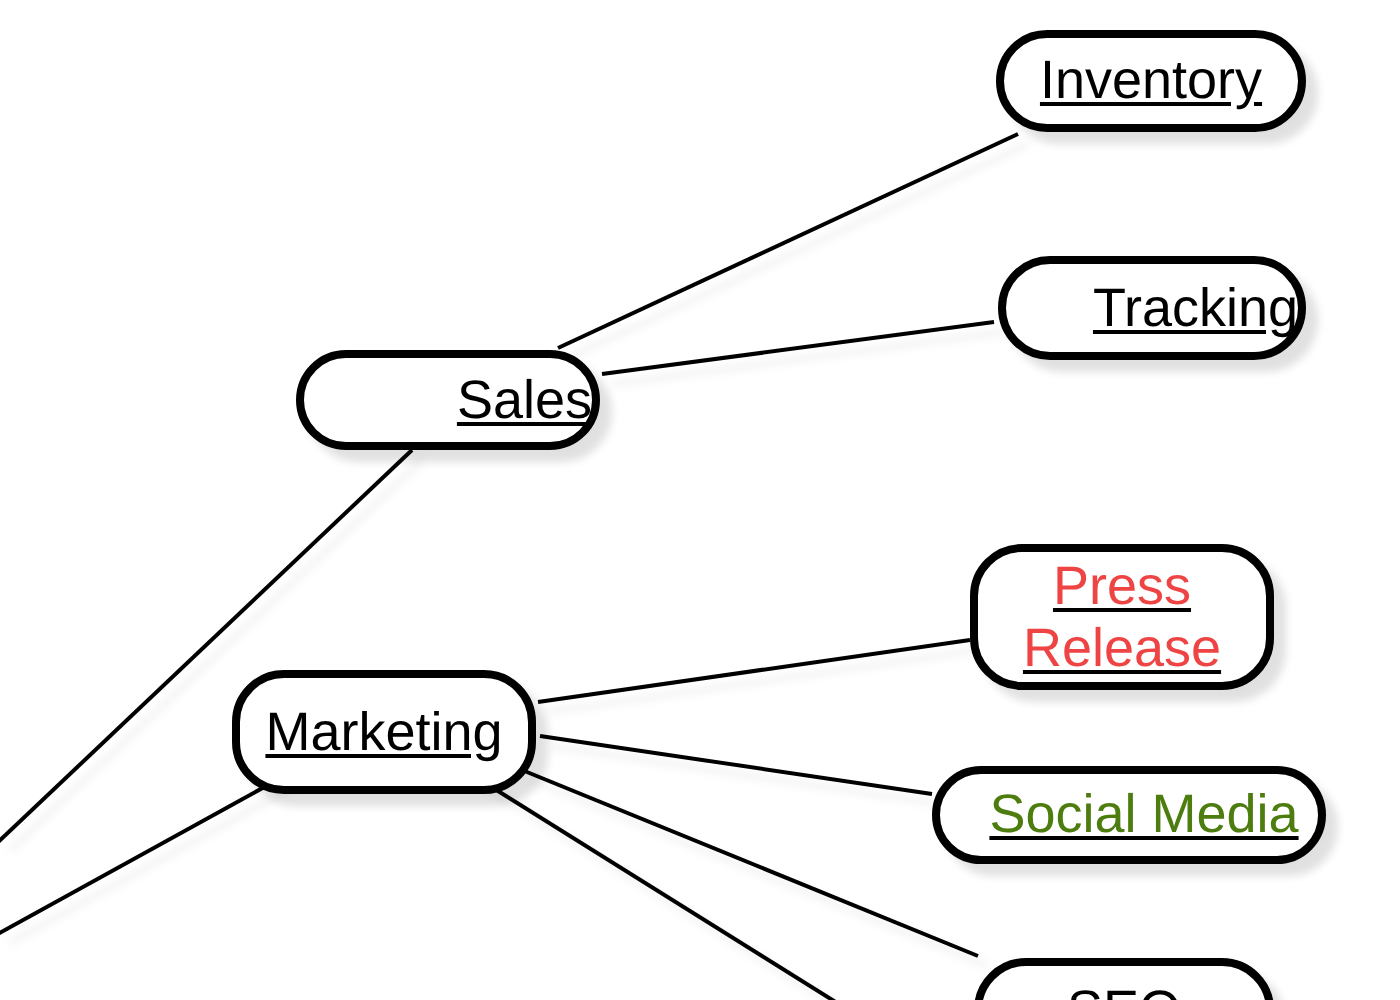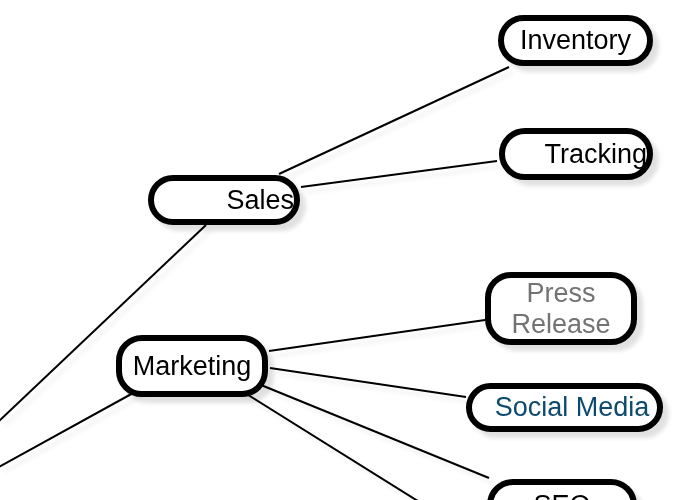--- a/index.html
+++ b/index.html
@@ -20,27 +20,28 @@
     left: 0;
     top: 0;
     width: 700px;
     height: 500px;
     filter: drop-shadow(5px 5px 2px rgba(0,0,0,0.08));
   }
   .node {
     position: absolute;
     box-sizing: border-box;
     background: #ffffff;
-    border: 6px solid #a21caf;
+    border: 4px solid #a21caf;
     border-radius: 26px;
     box-shadow: 6px 6px 4px rgba(0,0,0,0.12);
     display: flex;
     align-items: center;
     justify-content: center;
     text-align: center;
+    text-decoration: underline;
   }
   .node-label {
     font-size: 27px;
     line-height: 1.12;
     color: #000000;
     white-space: pre-line;
     user-select: none;
   }
 </style>
 </head>
@@ -64,23 +65,23 @@
       <div class="node" style="left: 498px; top: 15px; width: 155px; height: 51px; background: rgb(255, 255, 255); border-color: rgb(0, 0, 0);">
         <span class="node-label" style="color: rgb(0, 0, 0);">Inventory</span>
       </div>
       <div class="node" style="left: 499px; top: 128px; width: 154px; height: 52px; background: rgb(255, 255, 255); border-color: rgb(0, 0, 0); justify-content: flex-end;">
         <span class="node-label" style="color: rgb(0, 0, 0);">Tracking</span>
       </div>
       <div class="node" style="left: 116px; top: 335px; width: 152px; height: 62px; background: rgb(255, 255, 255); border-color: rgb(0, 0, 0);">
         <span class="node-label" style="color: rgb(0, 0, 0);">Marketing</span>
       </div>
       <div class="node" style="left: 485px; top: 272px; width: 152px; height: 73px; background: rgb(255, 255, 255); border-color: rgb(0, 0, 0);">
-        <span class="node-label" style="color: #737373;">Press
+        <span class="node-label" style="color: #ef4444;">Press
 Release</span>
       </div>
       <div class="node" style="left: 466px; top: 383px; width: 197px; height: 49px; background: rgb(255, 255, 255); border-color: rgb(0, 0, 0);">
-        <span class="node-label" style="color: #0c4a6e; margin-left: 15px;">Social Media</span>
+        <span class="node-label" style="color: #4d7c0f; margin-left: 15px;">Social Media</span>
       </div>
       <div class="node" style="left: 487px; top: 479px; width: 150px; height: 52px; background: rgb(255, 255, 255); border-color: rgb(0, 0, 0);">
         <span class="node-label" style="color: rgb(0, 0, 0);">SEO</span>
       </div>
     </div>
 </div>
 
 </body></html>

